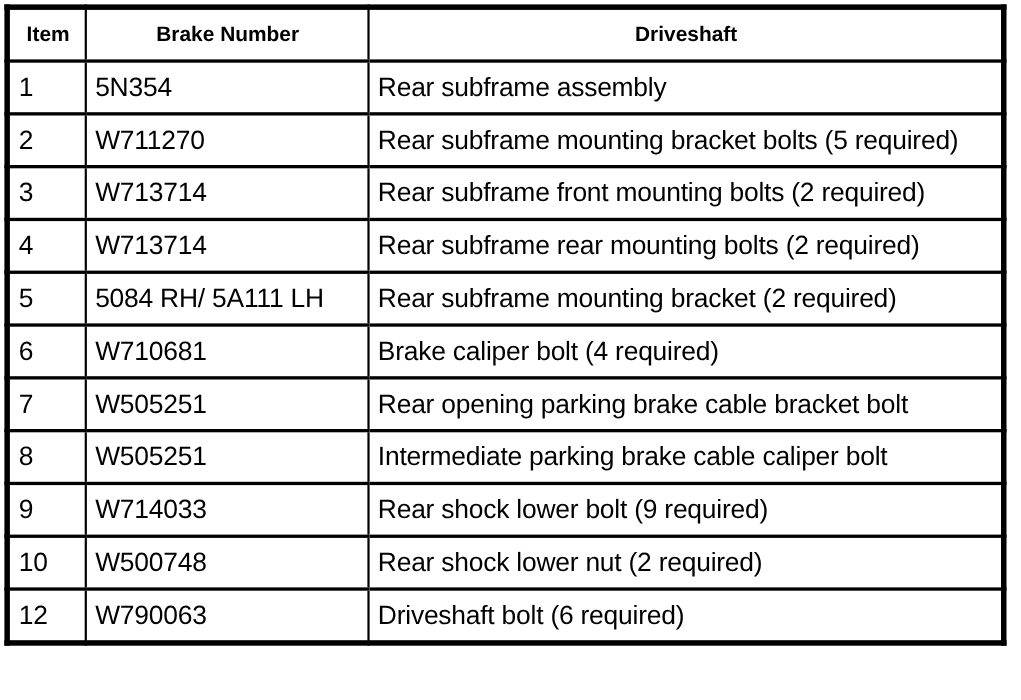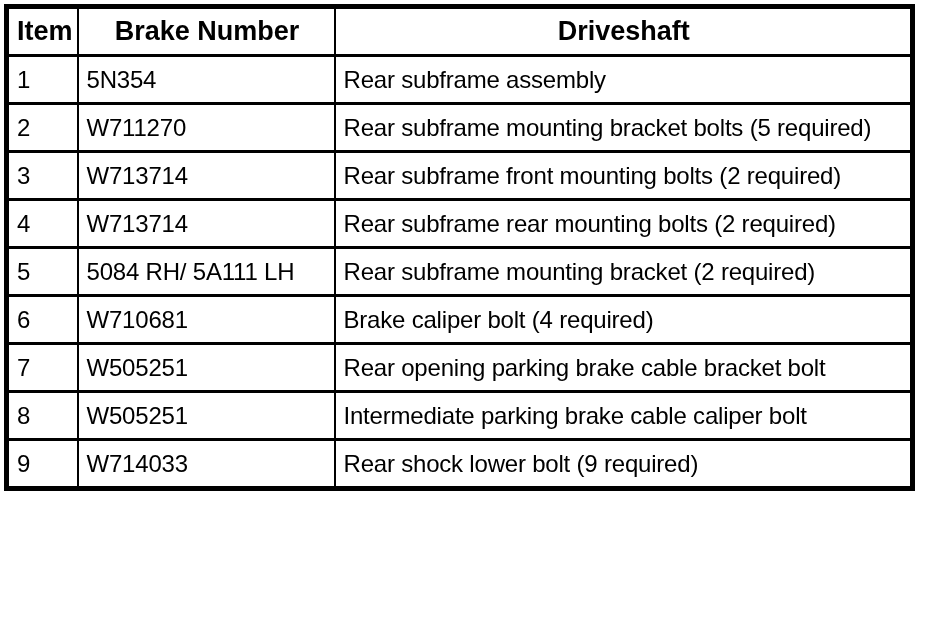--- a/index.html
+++ b/index.html
@@ -32,21 +32,21 @@
     padding: 0 6px 0 8px;
     font-size: 24px;
     line-height: 1;
     vertical-align: middle;
     white-space: nowrap;
     overflow: hidden;
     background: #ffffff;
   }
   table.parts th {
     font-weight: bold;
-    font-size: 27px;
+    font-size: 19px;
     text-align: center;
     letter-spacing: 0px;
   }
   table.parts td {
     font-weight: normal;
     text-align: left;
     letter-spacing: -0.2px;
   }
   col.col-item { width: 71px; }
   col.col-part { width: 257px; }
@@ -108,15 +108,25 @@
         <tr>
           <td>8</td>
           <td>W505251</td>
           <td>Intermediate parking brake cable caliper bolt</td>
         </tr>
         <tr>
           <td>9</td>
           <td>W714033</td>
           <td>Rear shock lower bolt (9 required)</td>
         </tr>
+        <tr>
+          <td>10</td>
+          <td>W500748</td>
+          <td>Rear shock lower nut (2 required)</td>
+        </tr>
+        <tr>
+          <td>12</td>
+          <td>W790063</td>
+          <td>Driveshaft bolt (6 required)</td>
+        </tr>
       </tbody>
   </table>
 </div>
 
 </body></html>

